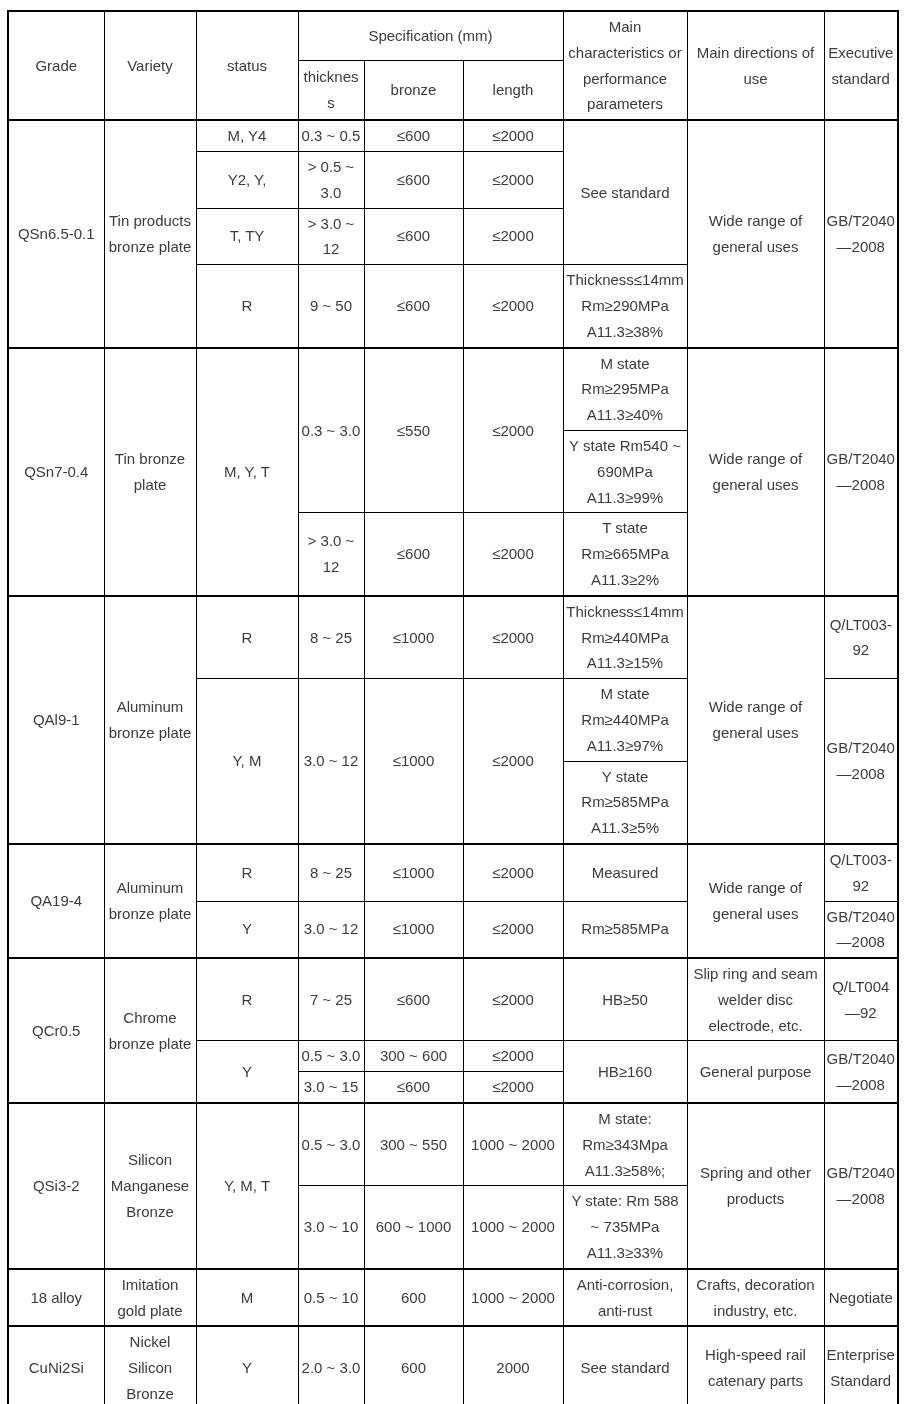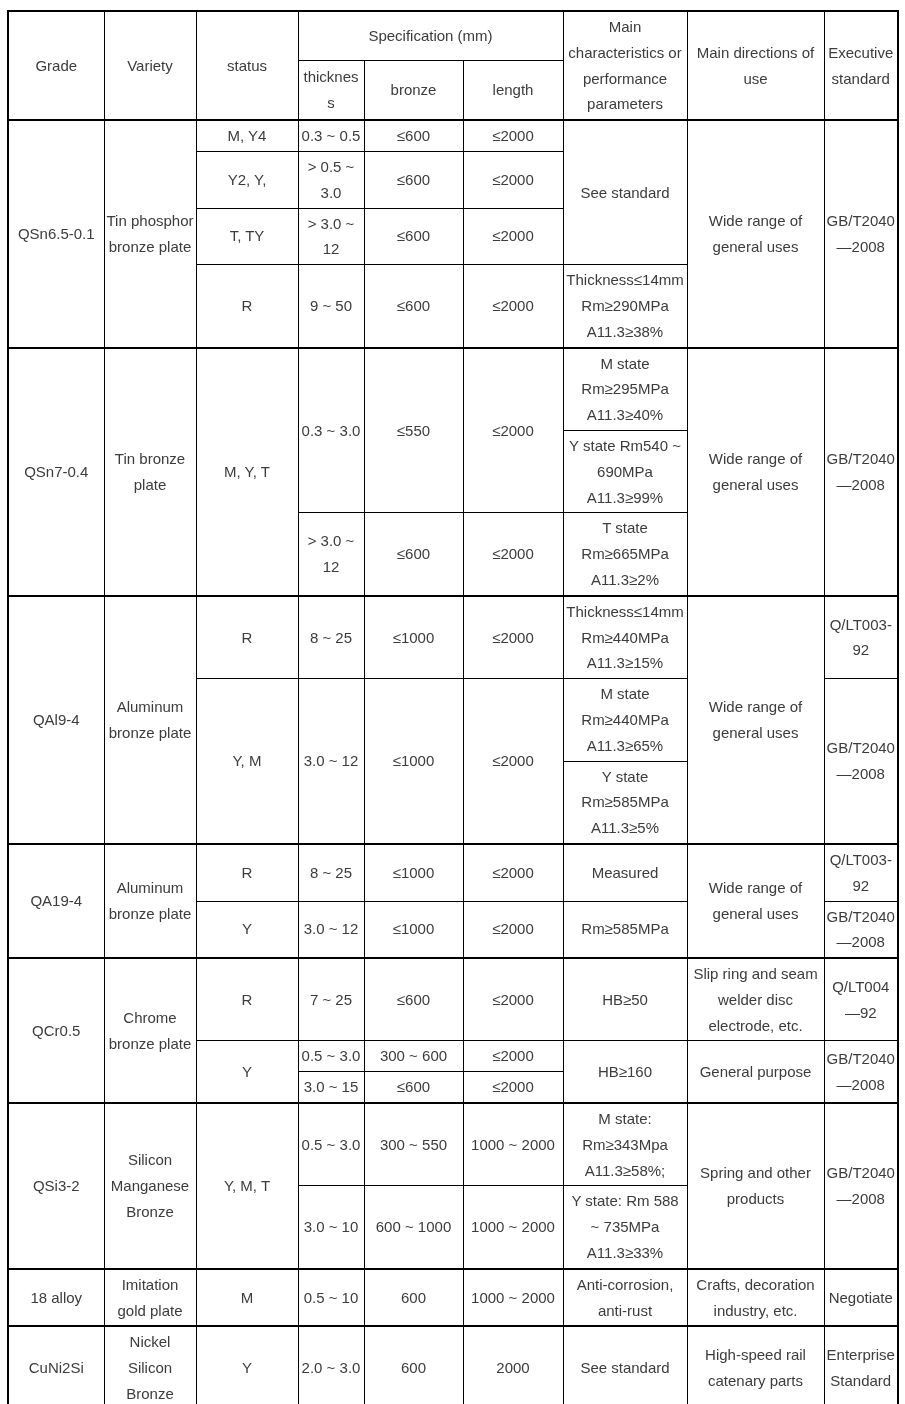--- a/index.html
+++ b/index.html
@@ -75,21 +75,21 @@
       <td rowspan="2">Executive standard</td>
     </tr>
     <tr style="height:52px">
       <td>thickness</td>
       <td>bronze</td>
       <td>length</td>
     </tr>
 
     <tr class="sec" style="height:30px">
       <td rowspan="4">QSn6.5-0.1</td>
-      <td rowspan="4">Tin phosphor bronze plate</td>
+      <td rowspan="4">Tin products bronze plate</td>
       <td>M, Y4</td>
       <td>0.3 ~ 0.5</td>
       <td>≤600</td>
       <td>≤2000</td>
       <td rowspan="3">See standard</td>
       <td rowspan="4">Wide range of general uses</td>
       <td rowspan="4">GB/T2040—2008</td>
     </tr>
     <tr style="height:54px">
       <td>Y2, Y,</td>
@@ -126,36 +126,36 @@
       <td>Y state Rm540 ~ 690MPa A11.3≥99%</td>
     </tr>
     <tr style="height:78px">
       <td>&gt; 3.0 ~ 12</td>
       <td>≤600</td>
       <td>≤2000</td>
       <td>T state Rm≥665MPa A11.3≥2%</td>
     </tr>
 
     <tr class="sec" style="height:80px">
-      <td rowspan="3">QAl9-4</td>
+      <td rowspan="3">QAl9-1</td>
       <td rowspan="3">Aluminum bronze plate</td>
       <td>R</td>
       <td>8 ~ 25</td>
       <td>≤1000</td>
       <td>≤2000</td>
       <td>Thickness≤14mm Rm≥440MPa A11.3≥15%</td>
       <td rowspan="3">Wide range of general uses</td>
       <td>Q/LT003-92</td>
     </tr>
     <tr style="height:80px">
       <td rowspan="2">Y, M</td>
       <td rowspan="2">3.0 ~ 12</td>
       <td rowspan="2">≤1000</td>
       <td rowspan="2">≤2000</td>
-      <td>M state Rm≥440MPa A11.3≥65%</td>
+      <td>M state Rm≥440MPa A11.3≥97%</td>
       <td rowspan="2">GB/T2040—2008</td>
     </tr>
     <tr style="height:80px">
       <td>Y state Rm≥585MPa A11.3≥5%</td>
     </tr>
 
     <tr class="sec" style="height:54px">
       <td rowspan="2">QA19-4</td>
       <td rowspan="2">Aluminum bronze plate</td>
       <td>R</td>

